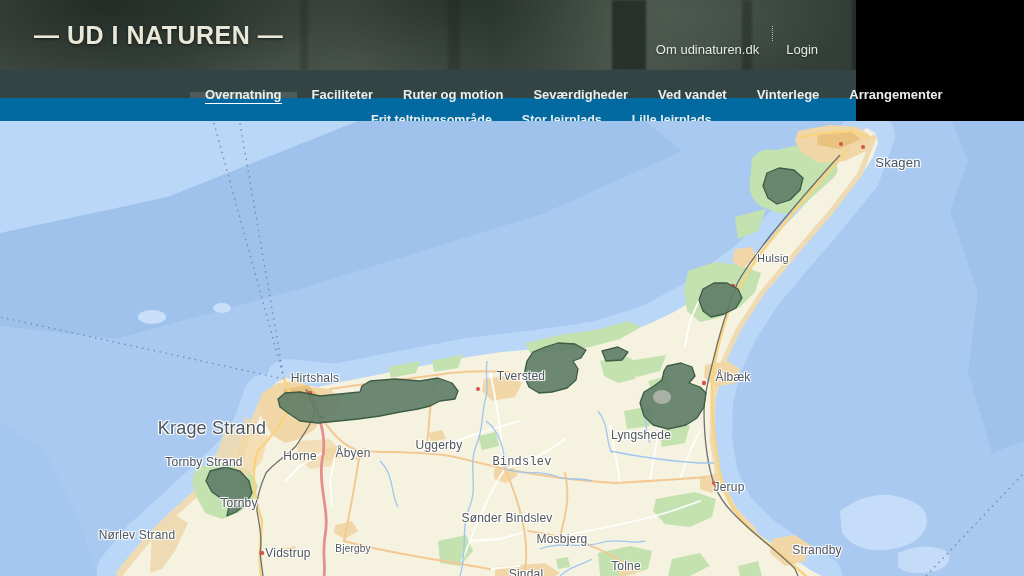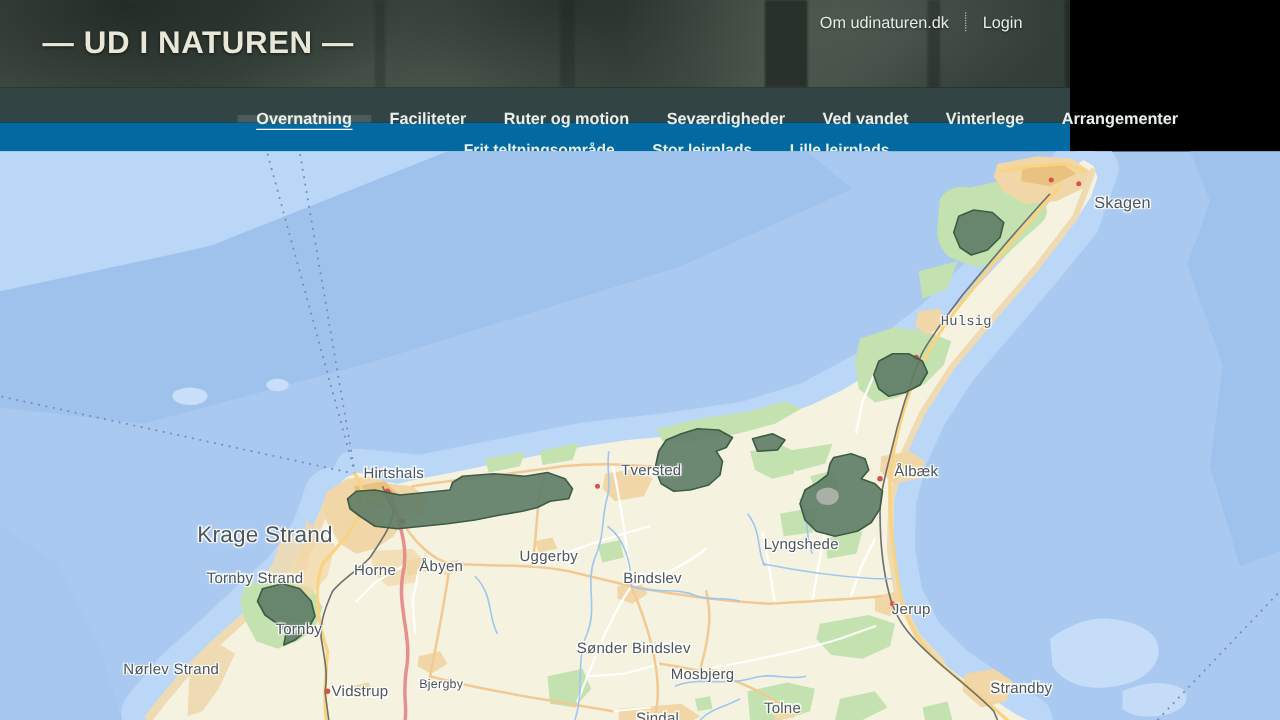--- a/index.html
+++ b/index.html
@@ -28,21 +28,21 @@
   .t7 { left:448px; width:12px; opacity:.5; }
   .logo {
     position:absolute; left:34px; top:50%; transform:translateY(-50%);
     font-size:25px; font-weight:bold; letter-spacing:.5px; color:#e9e7d8;
     text-shadow:0 1px 3px rgba(0,0,0,.6); white-space:nowrap;
   }
   .header-links {
     position:absolute; right:38px; top:10px; display:flex; align-items:center;
     gap:13px; color:#e8ebe6; font-size:13px; text-shadow:0 1px 2px rgba(0,0,0,.5);
   }
-  .header-link { cursor:pointer; }
+  .header-link { cursor:pointer;margin-top:32px; }
   .dotted-divider { width:1px; height:15px; border-left:1px dotted #c9d1c9; opacity:.85; }
 
   
   .nav {
     height:28px; background:#334444; display:flex; align-items:stretch;
     padding-left:190px;
   }
   .nav-item {
     display:flex; align-items:center; padding:0 15px; cursor:pointer;
     color:#e9efec; font-size:13px; font-weight:bold; white-space:nowrap;margin-top:22px;
@@ -282,30 +282,30 @@
         <path d="M602 230 L618 226 L628 231 L622 239 L606 240 Z"></path>
         <path d="M667 245 L681 242 L692 246 L695 255 L689 262 L700 266 L706 272 L704 286 L697 297 L686 304 L668 308 L653 304 L644 295 L640 282 L644 271 L654 265 L662 259 L664 250 Z"></path>
         <path d="M703 168 L714 162 L727 162 L738 168 L742 177 L736 187 L724 193 L711 196 L703 190 L699 179 Z"></path>
         <path d="M767 52 L779 47 L794 49 L803 57 L800 69 L790 79 L777 83 L768 77 L763 65 Z"></path>
       </g>
       <ellipse cx="662" cy="276" rx="9" ry="7" fill="#a9b0a6"></ellipse>
     </svg>
 
     <div class="map-labels">
         <div class="map-label" style="left: 898px; top: 41px; font-size: 13px;">Skagen</div>
-        <div class="map-label" style="left: 773px; top: 137px; font-size: 11px; font-family: Liberation Mono, monospace;">Hulsig</div>
+        <div class="map-label" style="left: 773px; top: 137px; font-size: 11px;">Hulsig</div>
         <div class="map-label" style="left: 733px; top: 256px; font-size: 12px;">Ålbæk</div>
         <div class="map-label" style="left: 315px; top: 257px; font-size: 12px;">Hirtshals</div>
         <div class="map-label" style="left: 521px; top: 255px; font-size: 12px;">Tversted</div>
         <div class="map-label" style="left: 212px; top: 307px; font-size: 18px;">Krage Strand</div>
         <div class="map-label" style="left: 204px; top: 341px; font-size: 12px;">Tornby Strand</div>
         <div class="map-label" style="left: 300px; top: 335px; font-size: 12px;">Horne</div>
         <div class="map-label" style="left: 353px; top: 332px; font-size: 12px;">Åbyen</div>
         <div class="map-label" style="left: 439px; top: 324px; font-size: 12px;">Uggerby</div>
-        <div class="map-label" style="left: 522px; top: 341px; font-size: 12px;">Bindslev</div>
+        <div class="map-label" style="left: 522px; top: 341px; font-size: 12px; font-family: Liberation Mono, monospace;">Bindslev</div>
         <div class="map-label" style="left: 641px; top: 314px; font-size: 12px;">Lyngshede</div>
         <div class="map-label" style="left: 729px; top: 366px; font-size: 12px;">Jerup</div>
         <div class="map-label" style="left: 137px; top: 414px; font-size: 12px;">Nørlev Strand</div>
         <div class="map-label" style="left: 239px; top: 382px; font-size: 12px;">Tornby</div>
         <div class="map-label" style="left: 288px; top: 432px; font-size: 12px;">Vidstrup</div>
         <div class="map-label" style="left: 353px; top: 427px; font-size: 10px;">Bjergby</div>
         <div class="map-label" style="left: 507px; top: 397px; font-size: 12px;">Sønder Bindslev</div>
         <div class="map-label" style="left: 562px; top: 418px; font-size: 12px;">Mosbjerg</div>
         <div class="map-label" style="left: 626px; top: 445px; font-size: 12px;">Tolne</div>
         <div class="map-label" style="left: 526px; top: 453px; font-size: 12px;">Sindal</div>

